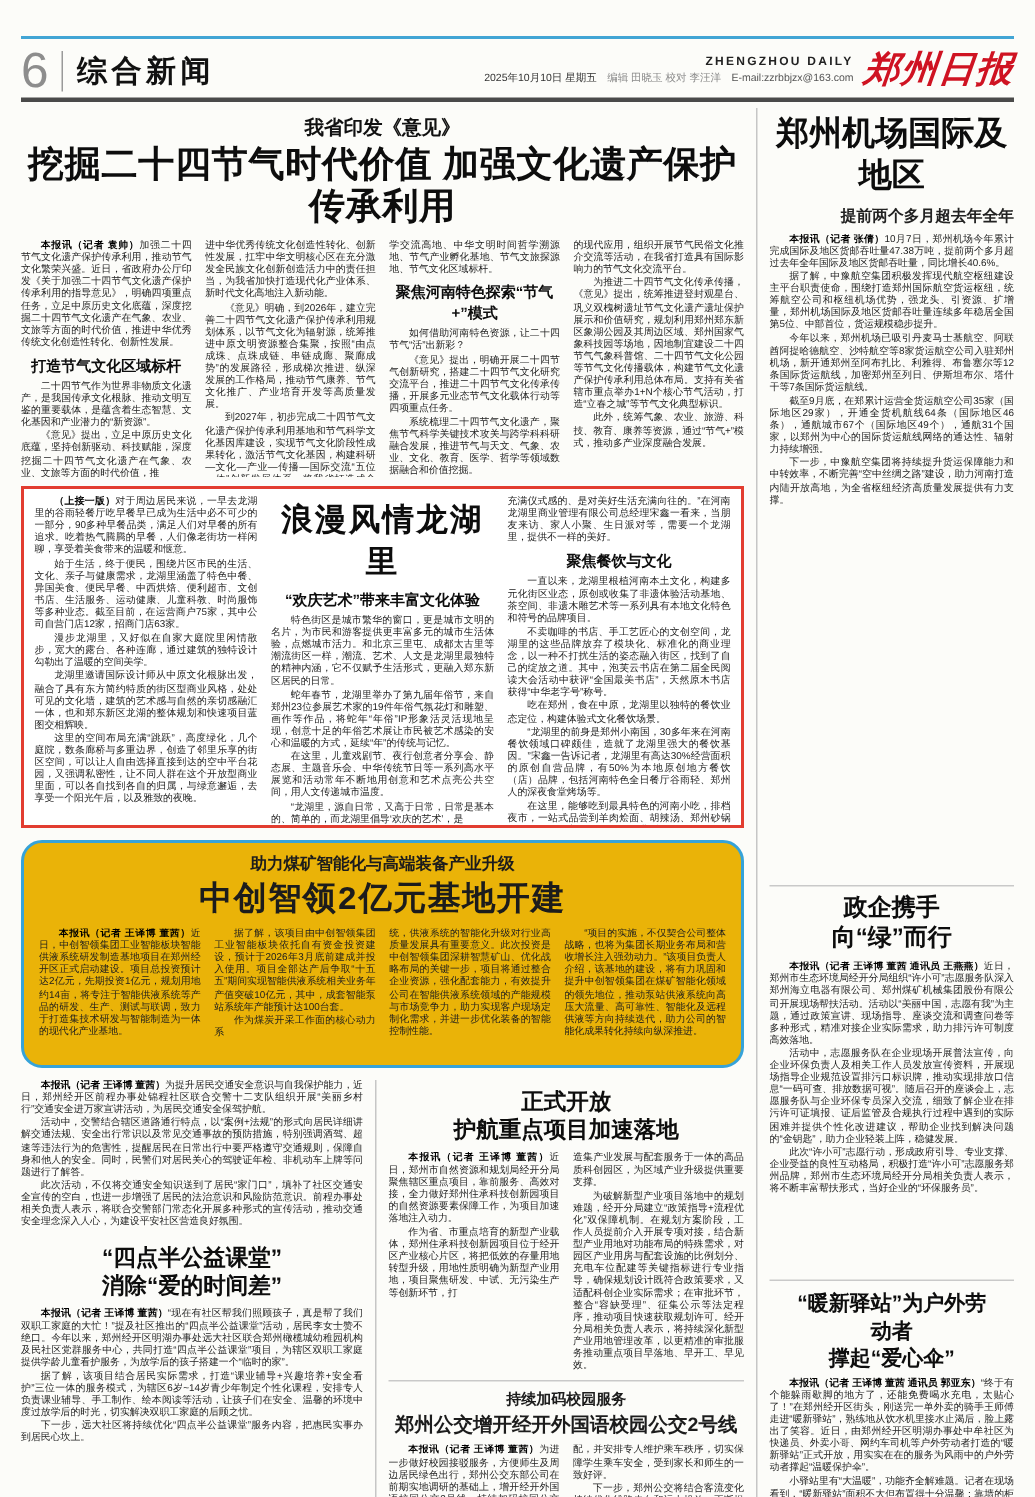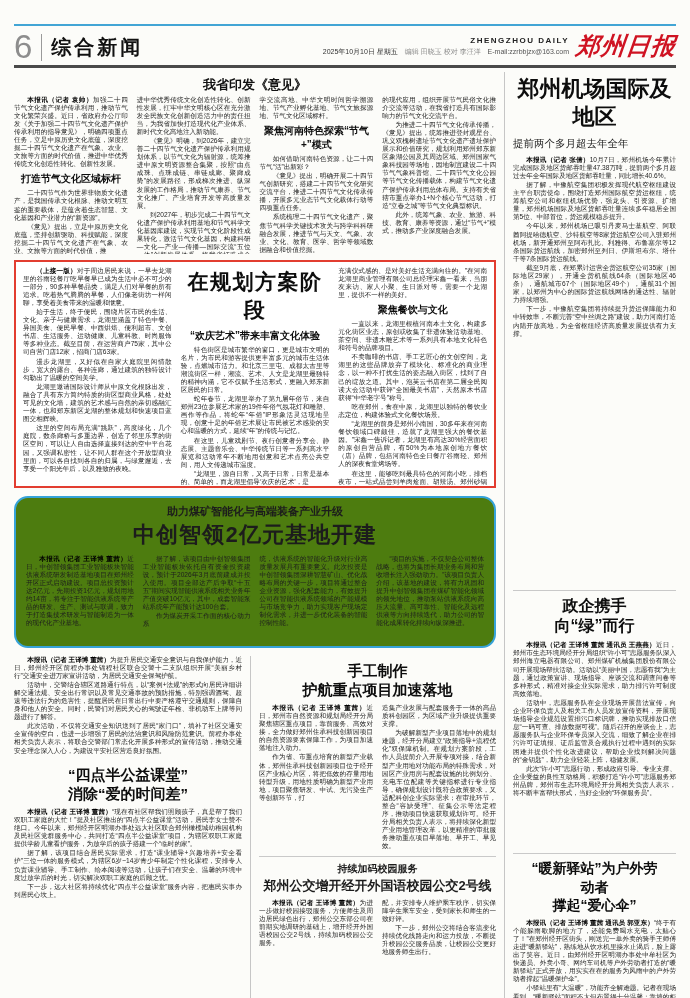--- a/index.html
+++ b/index.html
@@ -30,36 +30,36 @@
   .headline-xl{text-align:center;font-size:24px;font-weight:800;line-height:1.2;margin:0 0 7px;color:#0d0d0d;letter-spacing:0.5px;}
   .cols{display:flex;gap:9px;overflow:hidden;}
   .cols .col{flex:1;min-width:0;}
   .h-jieqi{height:158px;}
   .subhead{font-size:10px;font-weight:bold;text-align:center;margin:4px 0 3px;color:#0d0d0d;}
   .para{font-size:6.6px;line-height:8.1px;text-align:justify;text-indent:2em;margin:0 0 1px;color:#1d1d1d;}
   .para.cont{text-indent:0;}
   .para b{color:#000;}
   .red-box{margin-top:6px;border:2px solid #e23d30;padding:5px 7px;height:214px;display:flex;gap:9px;overflow:hidden;background:#fff;}
   .feature-title{font-size:21px;font-weight:800;text-align:center;letter-spacing:1.5px;margin:1px 0 5px;color:#0d0d0d;}
-  .blue-box{margin-top:8px;border:2px solid #36a3d9;border-radius:14px;padding:5px 10px 7px;background:#4d7c0f;}
+  .blue-box{margin-top:8px;border:2px solid #36a3d9;border-radius:14px;padding:5px 10px 7px;background:#eab308;}
   .kicker-m{text-align:center;font-size:11px;font-weight:600;margin:1px 0 1px;}
   .headline-l{text-align:center;font-size:22px;font-weight:800;margin:0 0 5px;letter-spacing:1px;font-family:Liberation Mono, monospace;}
   .h-zc{height:84px;}
   .bottom-row{flex:1;display:flex;margin-top:8px;overflow:hidden;}
   .b-left{width:228px;overflow:hidden;}
   .b-mid{flex:1;border-left:1px solid #c6c6c6;margin-left:8px;padding-left:8px;overflow:hidden;}
   .headline-m{font-size:15px;font-weight:800;text-align:center;line-height:1.28;margin:5px 0 5px;color:#0d0d0d;}
   .h-traffic{height:104px;overflow:hidden;}
   .h-policy{height:146px;}
   .rule-h{border-top:1px solid #c9c9c9;margin:6px 0 0;}
   .kicker-s{text-align:center;font-size:10px;font-weight:600;margin:5px 0 1px;}
   .headline-s{text-align:center;font-size:13px;font-weight:800;margin:0 0 4px;}
   .h-bus{height:76px;}
   .headline-r{font-size:22px;font-weight:800;text-align:center;line-height:1.3;margin:3px 0 0;color:#0d0d0d;}
-  .deck{font-size:10.5px;font-weight:normal;text-align:left;margin:5px 0 5px;color:#222;}
+  .deck{font-size:10.5px;font-weight:bold;text-align:right;margin:5px 0 5px;color:#222;}
   .art-airport{height:428px;overflow:hidden;}
   .headline-r2{font-size:16px;font-weight:800;text-align:center;line-height:1.3;margin:5px 0 4px;color:#0d0d0d;}
   .art-green{height:206px;overflow:hidden;}
   .headline-r3{font-size:14px;font-weight:800;text-align:center;line-height:1.32;margin:5px 17px 4px;color:#0d0d0d;}
   .art-nuanxin{flex:1;overflow:hidden;}
 </style>
 </head>
 <body>
 
 <div class="topline"></div>
@@ -83,20 +83,21 @@
   </div>
 </div>
 <div class="header-rule"></div>
 
 <div class="content">
 
   <div class="main-col">
 
     <div>
       <div class="kicker">我省印发《意见》</div>
+      <div class="headline-xl">挖掘二十四节气时代价值 加强文化遗产保护传承利用</div>
       <div class="cols h-jieqi">
         <div class="col">
           <div>
               <p class="para"><b>本报讯（记者 袁帅）</b>加强二十四节气文化遗产保护传承利用，推动节气文化繁荣兴盛。近日，省政府办公厅印发《关于加强二十四节气文化遗产保护传承利用的指导意见》，明确四项重点任务，立足中原历史文化底蕴，深度挖掘二十四节气文化遗产在气象、农业、文旅等方面的时代价值，推进中华优秀传统文化创造性转化、创新性发展。</p>
             </div>
           <div class="subhead">打造节气文化区域标杆</div>
           <div>
               <p class="para">二十四节气作为世界非物质文化遗产，是我国传承文化根脉、推动文明互鉴的重要载体，是蕴含着生态智慧、文化基因和产业潜力的“新资源”。</p>
               <p class="para">《意见》提出，立足中原历史文化底蕴，坚持创新驱动、科技赋能，深度挖掘二十四节气文化遗产在气象、农业、文旅等方面的时代价值，推</p>
             </div>
@@ -133,21 +134,21 @@
       <div class="col" style="flex:1">
         <div>
             <p class="para"><b>（上接一版）</b>对于周边居民来说，一早去龙湖里的谷雨轻餐厅吃早餐早已成为生活中必不可少的一部分，90多种早餐品类，满足人们对早餐的所有追求。吃着热气腾腾的早餐，人们像老街坊一样闲聊，享受着美食带来的温暖和惬意。</p>
             <p class="para">始于生活，终于便民，围绕片区市民的生活、文化、亲子与健康需求，龙湖里涵盖了特色中餐、异国美食、便民早餐、中西烘焙、便利超市、文创书店、生活服务、运动健康、儿童科教、时尚服饰等多种业态。截至目前，在运营商户75家，其中公司自营门店12家，招商门店63家。</p>
             <p class="para">漫步龙湖里，又好似在自家大庭院里闲情散步，宽大的露台、各种连廊，通过建筑的独特设计勾勒出了温暖的空间美学。</p>
             <p class="para">龙湖里邀请国际设计师从中原文化根脉出发，融合了具有东方简约特质的街区型商业风格，处处可见的文化墙，建筑的艺术感与自然的亲切感融汇一体，也和郑东新区龙湖的整体规划和快速项目蓝图交相辉映。</p>
             <p class="para">这里的空间布局充满“跳跃”，高度绿化，几个庭院，数条廊桥与多重边界，创造了邻里乐享的街区空间，可以让人自由选择直接到达的空中平台花园，又强调私密性，让不同人群在这个开放型商业里面，可以各自找到各自的归属，与绿意邂逅，去享受一个阳光午后，以及雅致的夜晚。</p>
           </div>
       </div>
       <div class="col" style="flex:1">
-        <div class="feature-title">在规划方案阶段</div>
+        <div class="feature-title">浪漫风情龙湖里</div>
         <div class="subhead">“欢庆艺术”带来丰富文化体验</div>
         <div>
             <p class="para">特色街区是城市繁华的窗口，更是城市文明的名片，为市民和游客提供更丰富多元的城市生活体验，点燃城市活力。和北京三里屯、成都太古里等潮流街区一样，潮流、艺术、人文是龙湖里最独特的精神内涵，它不仅赋予生活形式，更融入郑东新区居民的日常。</p>
             <p class="para">蛇年春节，龙湖里举办了第九届年俗节，来自郑州23位参展艺术家的19件年俗气氛花灯和雕塑、画作等作品，将蛇年“年俗”IP形象活灵活现地呈现，创意十足的年俗艺术展让市民被艺术感染的安心和温暖的方式，延续“年”的传统与记忆。</p>
             <p class="para">在这里，儿童戏剧节、夜行创意者分享会、静态展、主题音乐会、中华传统节日等一系列高水平展览和活动常年不断地用创意和艺术点亮公共空间，用人文传递城市温度。</p>
             <p class="para">“龙湖里，源自日常，又高于日常，日常是基本的、简单的，而龙湖里倡导‘欢庆的艺术’，是</p>
           </div>
       </div>
       <div class="col" style="flex:1">
         <div>
@@ -214,21 +215,21 @@
                 <p class="para">据了解，该项目结合居民实际需求，打造“课业辅导+兴趣培养+安全看护”三位一体的服务模式，为辖区6岁~14岁青少年制定个性化课程，安排专人负责课业辅导、手工制作、绘本阅读等活动，让孩子们在安全、温馨的环境中度过放学后的时光，切实解决双职工家庭的后顾之忧。</p>
                 <p class="para">下一步，远大社区将持续优化“四点半公益课堂”服务内容，把惠民实事办到居民心坎上。</p>
               </div>
           </div>
         </div>
       </div>
 
       <div class="b-mid">
         <div>
           <div class="headline-m">
-            <div>手工制作</div>
+            <div>正式开放</div>
             <div>护航重点项目加速落地</div>
           </div>
           <div class="cols h-policy">
             <div class="col">
                 <div>
                   <p class="para"><b>本报讯（记者 王译博 董茜）</b>近日，郑州市自然资源和规划局经开分局聚焦辖区重点项目，靠前服务、高效对接，全力做好郑州住承科技创新园项目的自然资源要素保障工作，为项目加速落地注入动力。</p>
                   <p class="para">作为省、市重点培育的新型产业载体，郑州住承科技创新园项目位于经开区产业核心片区，将把低效的存量用地转型升级，用地性质明确为新型产业用地，项目聚焦研发、中试、无污染生产等创新环节，打</p>
                 </div>
               </div>
             <div class="col">

